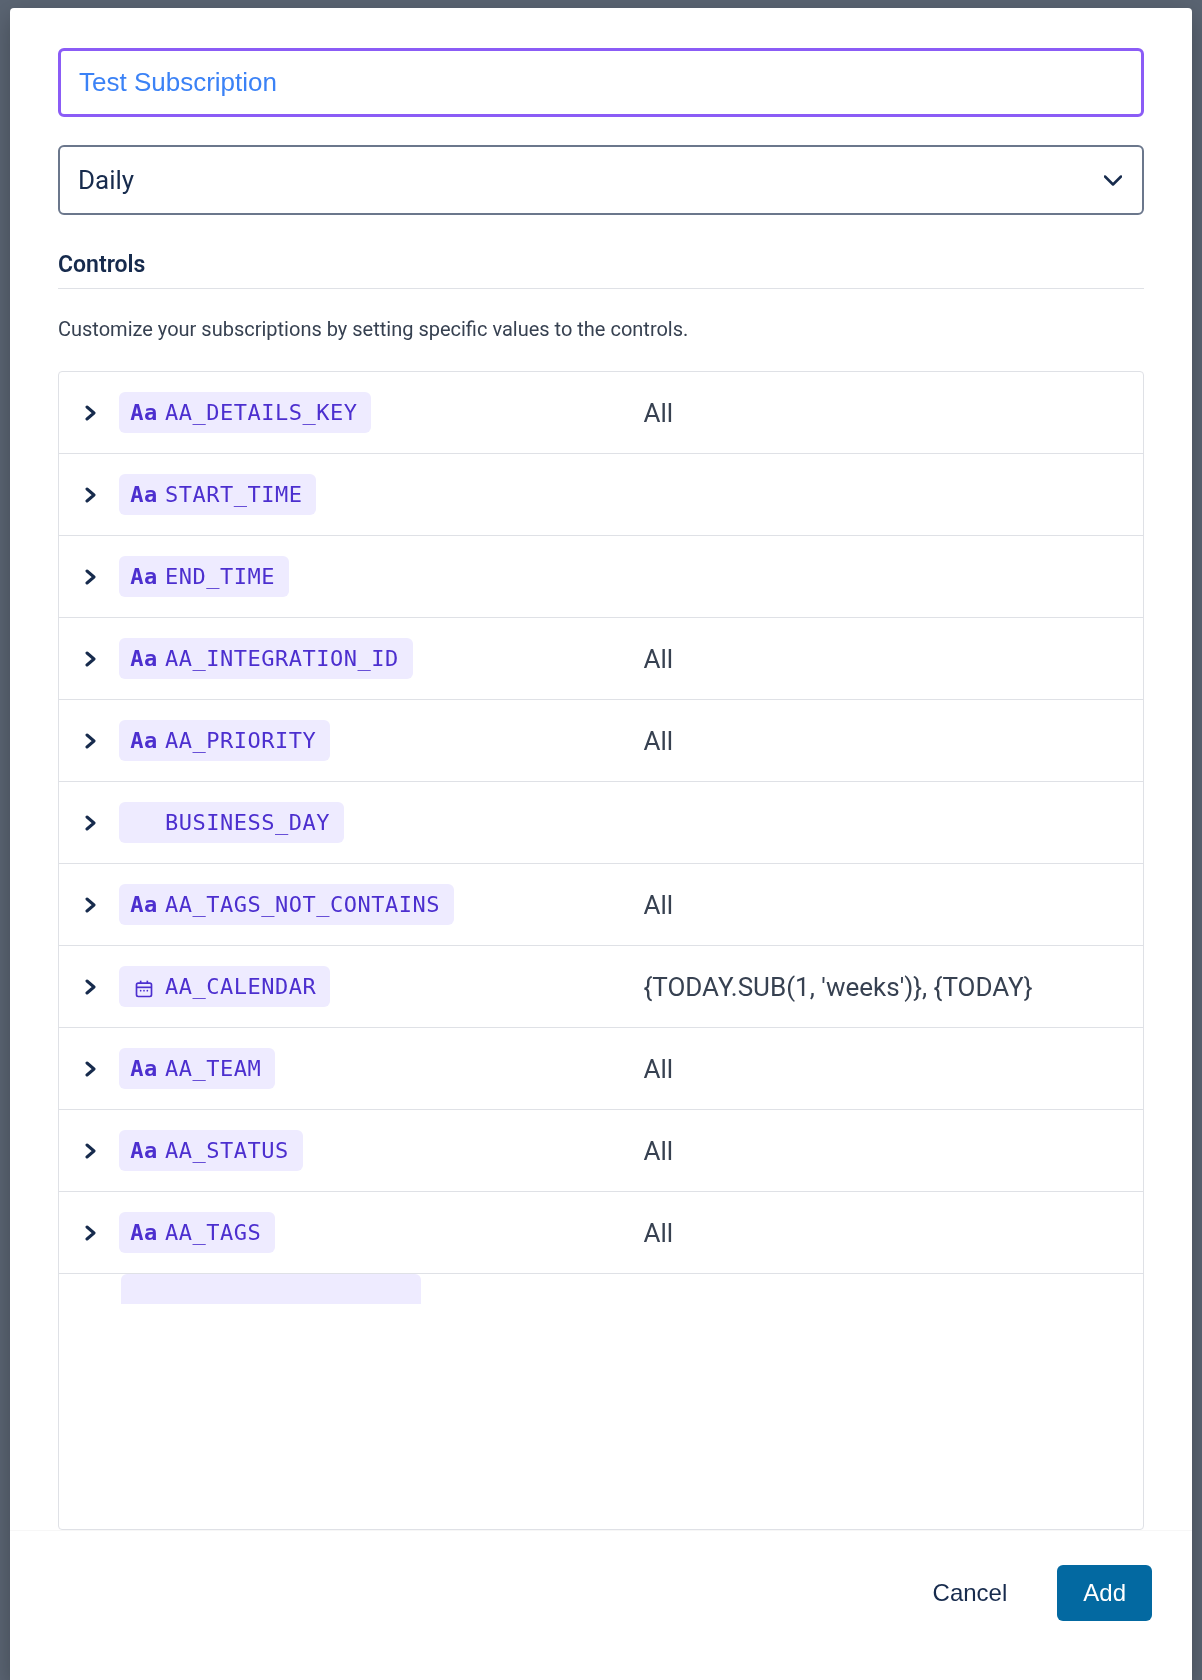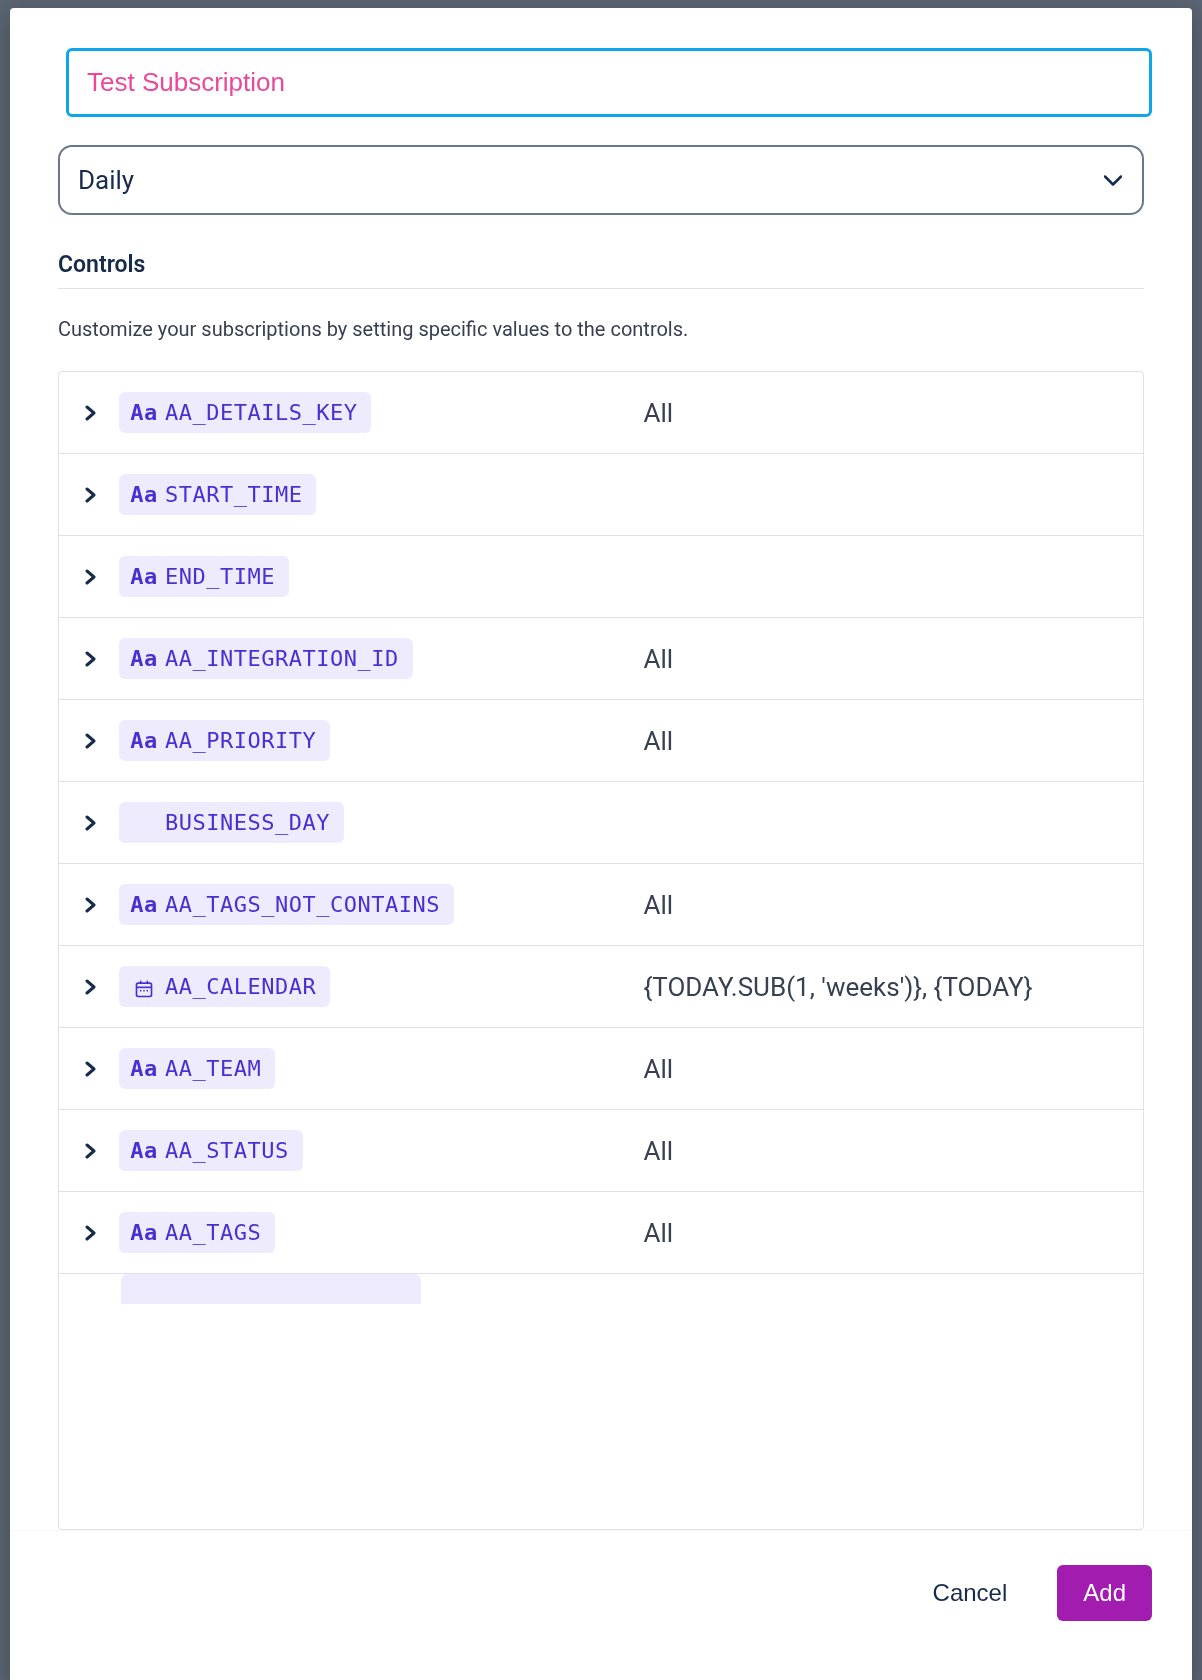--- a/index.html
+++ b/index.html
@@ -43,37 +43,36 @@
     font-size: 23px;
     font-weight: 600;
     color: #172B4D;
     margin-bottom: 12px;
     display: block;
   }
   .text-input {
     width: 100%;
     padding: 16px 18px;
     font-size: 26px;
-    color: #ec4899;
-    border: 3px solid #0ea5e9;
+    color: #3b82f6;
+    border: 3px solid #8b5cf6;
     border-radius: 6px;
     outline: none;
     background: #ffffff;
-    margin-left: 8px;
   }
   .select-wrap {
     position: relative;
   }
   .select-input {
     width: 100%;
     padding: 18px 48px 18px 18px;
     font-size: 26px;
     color: #172B4D;
     border: 2px solid #6B778C;
-    border-radius: 14px;
+    border-radius: 6px;
     background: #ffffff;
     cursor: pointer;
   }
   .select-chevron {
     position: absolute;
     right: 22px;
     top: 50%;
     transform: translateY(-50%);
     color: #172B4D;
     pointer-events: none;
@@ -165,21 +164,21 @@
     padding: 14px 26px;
     border-radius: 6px;
     cursor: pointer;
     border: none;
   }
   .btn-secondary {
     background: transparent;
     color: #172B4D;
   }
   .btn-primary {
-    background: #a21caf;
+    background: #0369a1;
     color: #ffffff;
     font-weight: 500;
   }
   .partial-row {
     height: 30px;
     display: flex;
     align-items: flex-start;
     padding-left: 62px;
   }
   .partial-chip {

